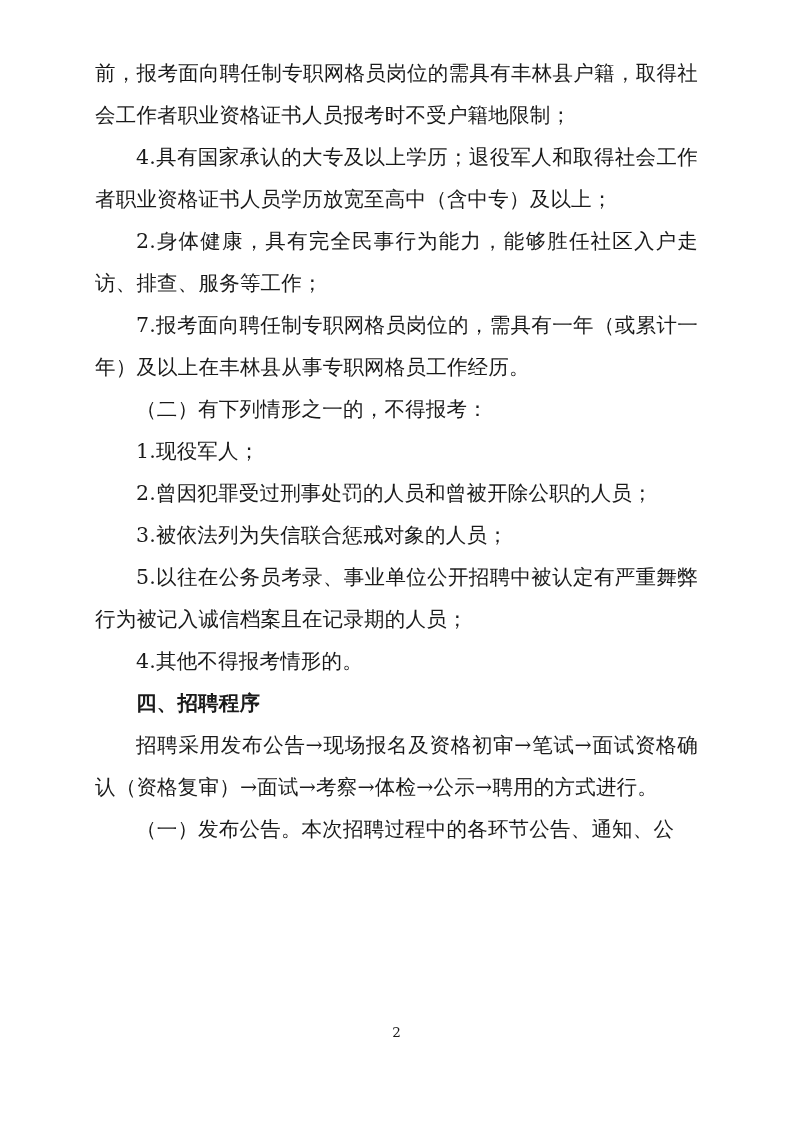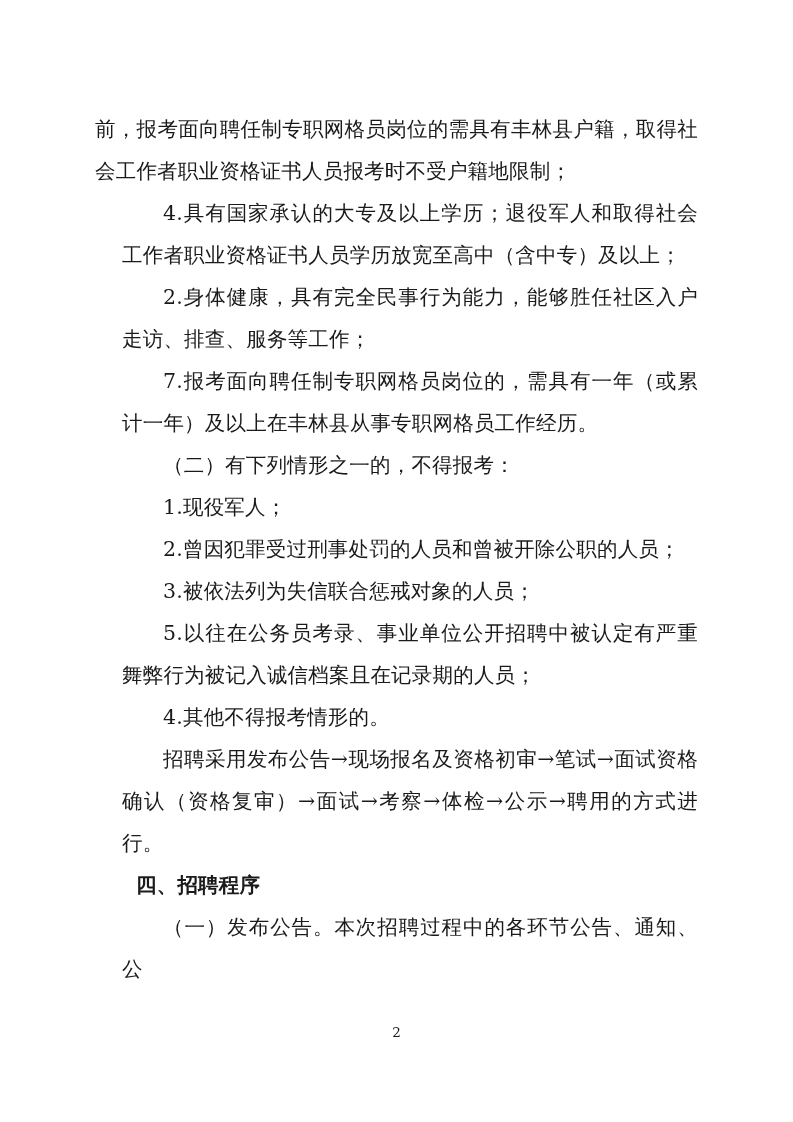--- a/index.html
+++ b/index.html
@@ -15,37 +15,36 @@
     color: #1a1a1a;
     overflow: hidden;
   }
   .page {
     position: absolute;
     left: 0;
     top: 0;
     width: 793px;
     height: 1122px;
     box-sizing: border-box;
-    padding: 108px 95px 60px 95px;
+    padding: 52px 95px 60px 95px;
   }
   .doc-body {
     font-size: 20.5px;
     line-height: 42px;
     text-align: justify;
     text-justify: inter-ideograph;
     letter-spacing: 0.2px;
   }
   .para {
     margin: 0;
     text-indent: 0;
     white-space: normal;
   }
   .para.indent {
     text-indent: 2em;
-    margin-left: 27px;
   }
   .para.heading {
     text-indent: 2em;
     font-weight: bold;
   }
   .page-number {
     position: absolute;
     left: 0;
     right: 0;
     bottom: 82px;
@@ -63,18 +62,18 @@
     <p class="para">前，报考面向聘任制专职网格员岗位的需具有丰林县户籍，取得社会工作者职业资格证书人员报考时不受户籍地限制；</p>
     <p class="para indent">4.具有国家承认的大专及以上学历；退役军人和取得社会工作者职业资格证书人员学历放宽至高中（含中专）及以上；</p>
     <p class="para indent">2.身体健康，具有完全民事行为能力，能够胜任社区入户走访、排查、服务等工作；</p>
     <p class="para indent">7.报考面向聘任制专职网格员岗位的，需具有一年（或累计一年）及以上在丰林县从事专职网格员工作经历。</p>
     <p class="para indent">（二）有下列情形之一的，不得报考：</p>
     <p class="para indent">1.现役军人；</p>
     <p class="para indent">2.曾因犯罪受过刑事处罚的人员和曾被开除公职的人员；</p>
     <p class="para indent">3.被依法列为失信联合惩戒对象的人员；</p>
     <p class="para indent">5.以往在公务员考录、事业单位公开招聘中被认定有严重舞弊行为被记入诚信档案且在记录期的人员；</p>
     <p class="para indent">4.其他不得报考情形的。</p>
+    <p class="para heading">四、招聘程序</p>
     <p class="para indent">招聘采用发布公告→现场报名及资格初审→笔试→面试资格确认（资格复审）→面试→考察→体检→公示→聘用的方式进行。</p>
-    <p class="para heading">四、招聘程序</p>
     <p class="para indent">（一）发布公告。本次招聘过程中的各环节公告、通知、公</p>
   </div>
   <div class="page-number">2</div>
 </div>
 
 </body></html>

